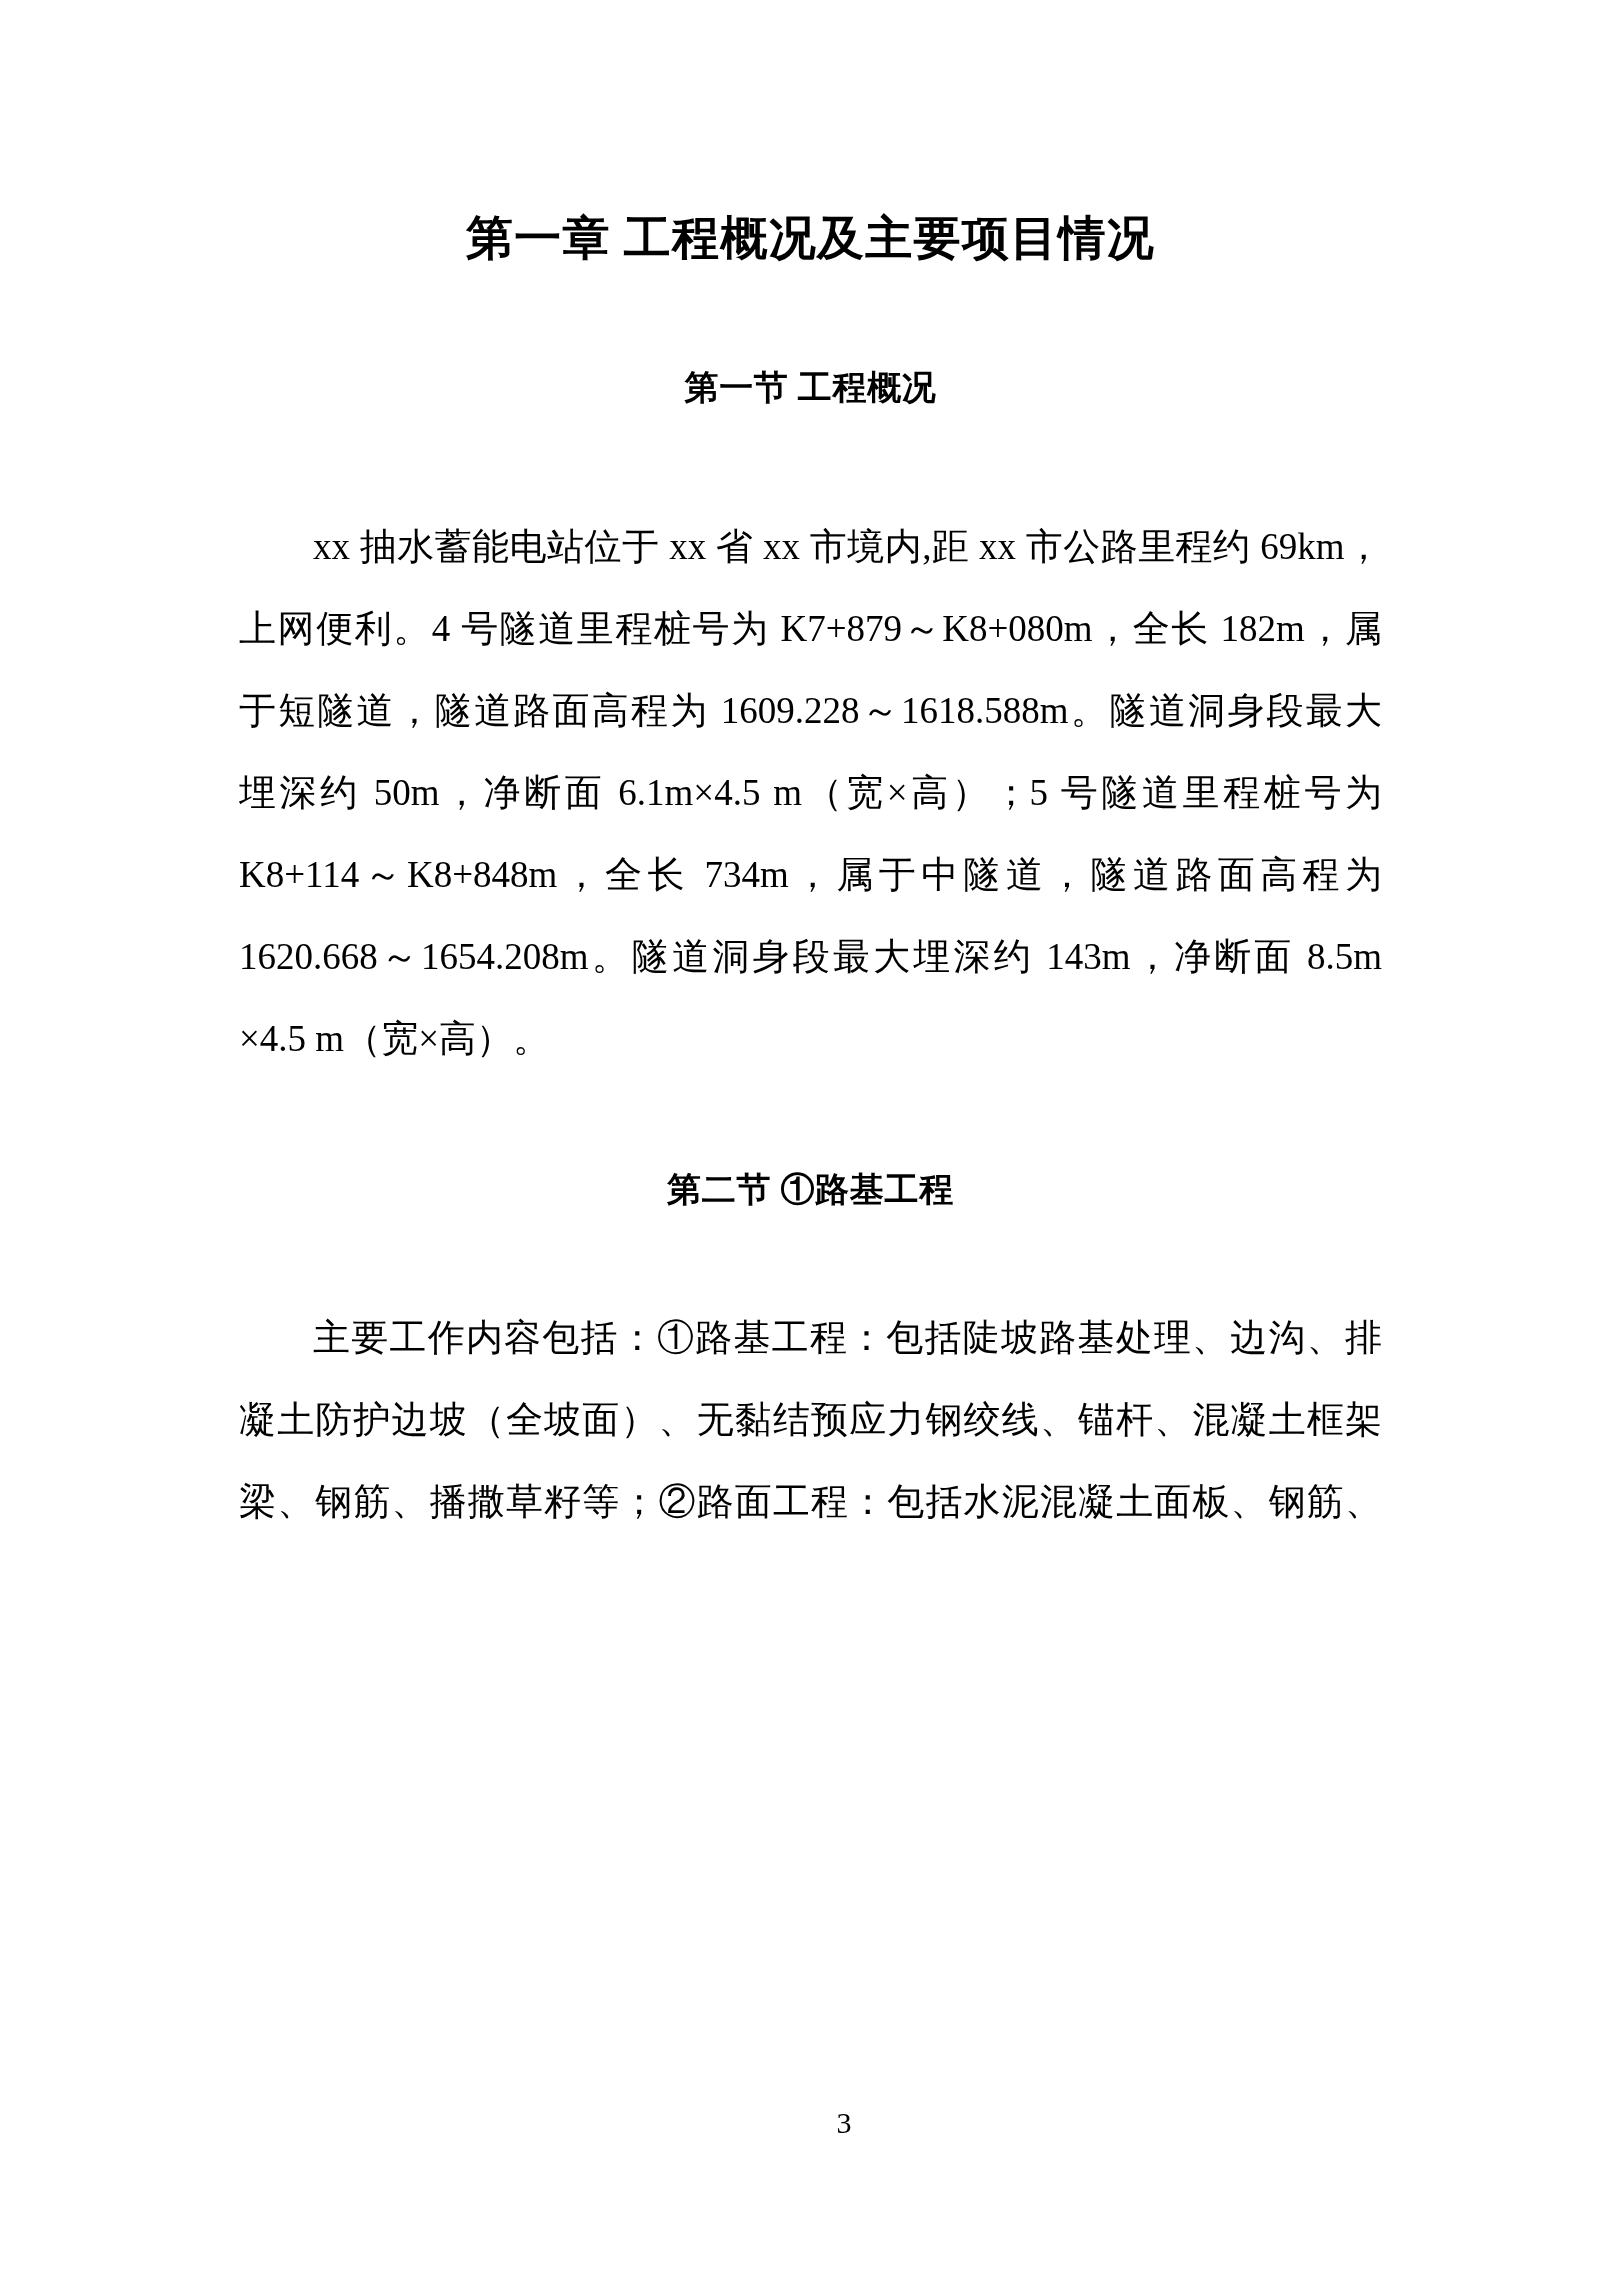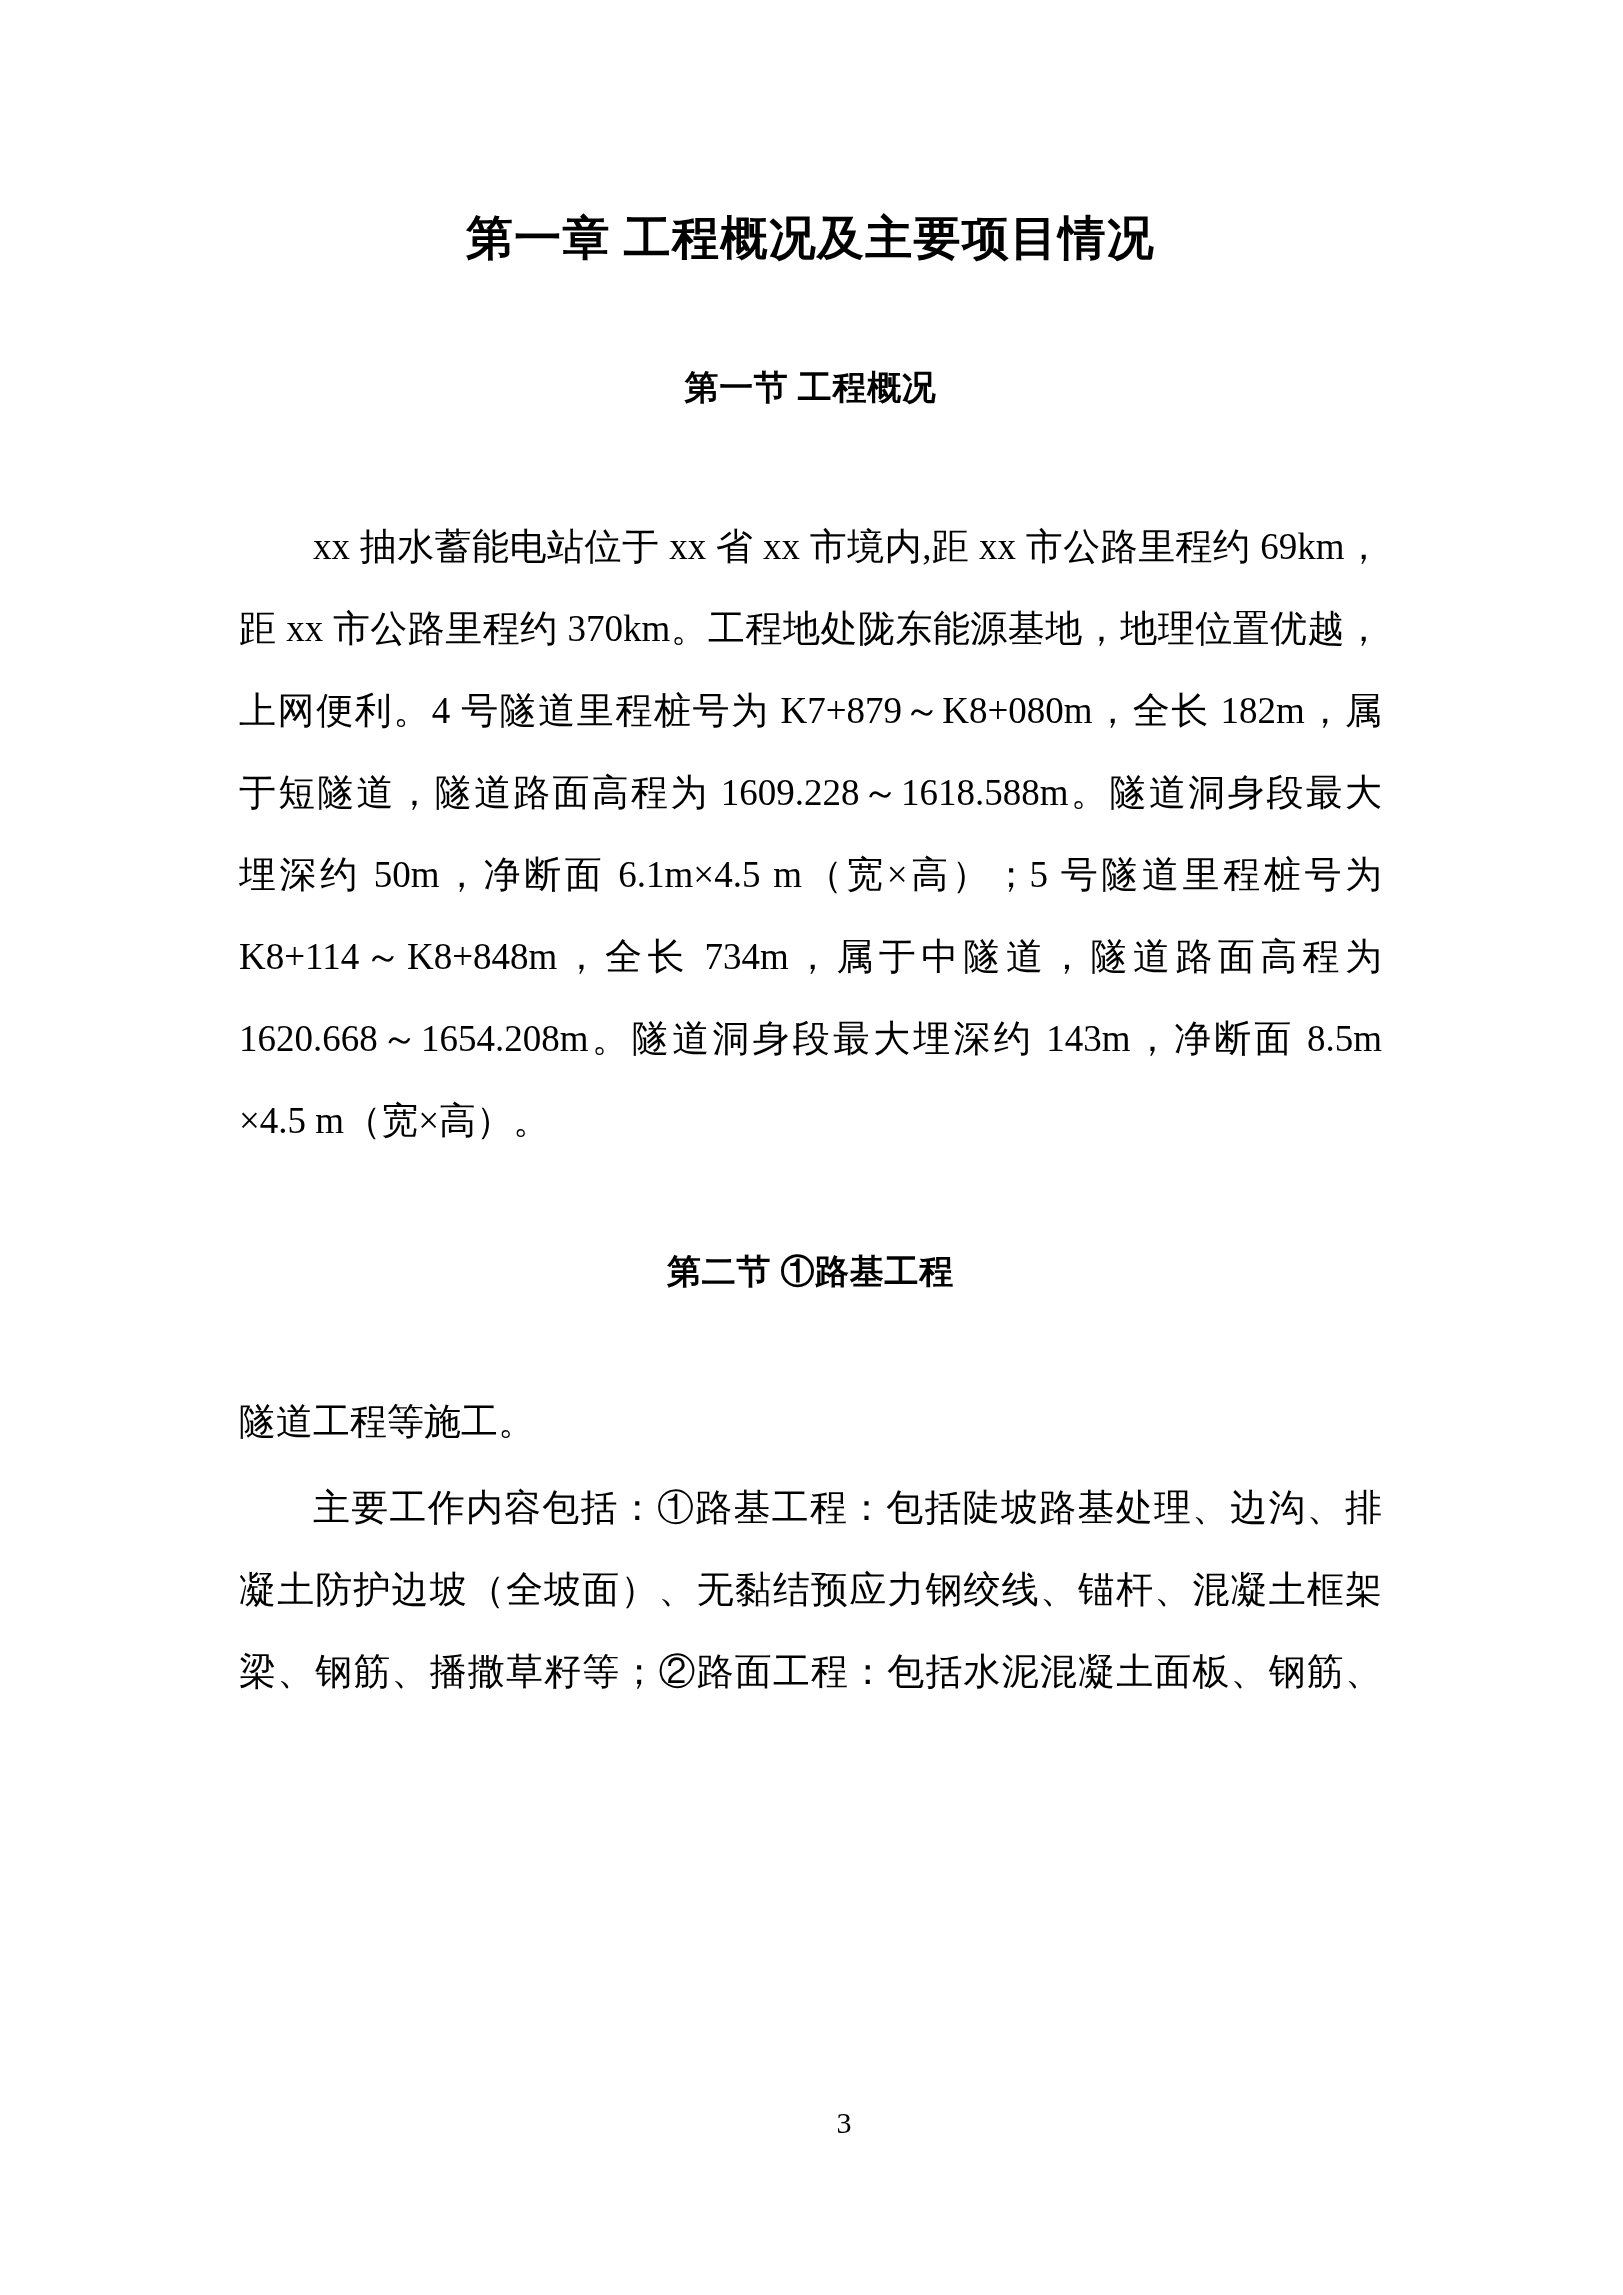--- a/index.html
+++ b/index.html
@@ -66,33 +66,31 @@
 <body>
 
 <div class="page">
 
   <h1 class="chapter-title">第一章 工程概况及主要项目情况</h1>
 
   <h2 class="section-title s1">第一节 工程概况</h2>
 
   <div class="paragraph p1">
     <div class="line indent">xx 抽水蓄能电站位于 xx 省 xx 市境内,距 xx 市公路里程约 69km，</div>
-    <div class="line">距 xx 市公路里程约 370km。工程地处陇东能源基地，地理位置优越，</div>
     <div class="line">上网便利。4 号隧道里程桩号为 K7+879～K8+080m，全长 182m，属</div>
     <div class="line">于短隧道，隧道路面高程为 1609.228～1618.588m。隧道洞身段最大</div>
     <div class="line">埋深约 50m，净断面 6.1m×4.5 m（宽×高）；5 号隧道里程桩号为</div>
     <div class="line">K8+114～K8+848m，全长 734m，属于中隧道，隧道路面高程为</div>
     <div class="line">1620.668～1654.208m。隧道洞身段最大埋深约 143m，净断面 8.5m</div>
     <div class="line end">×4.5 m（宽×高）。</div>
   </div>
 
   <h2 class="section-title s2">第二节 ①路基工程</h2>
 
   <div class="paragraph p2">
-    <div class="line end">隧道工程等施工。</div>
   </div>
 
   <div class="paragraph p3">
     <div class="line indent">主要工作内容包括：①路基工程：包括陡坡路基处理、边沟、排</div>
     <div class="line">凝土防护边坡（全坡面）、无黏结预应力钢绞线、锚杆、混凝土框架</div>
     <div class="line">梁、钢筋、播撒草籽等；②路面工程：包括水泥混凝土面板、钢筋、</div>
   </div>
 
   <div class="page-number">3</div>
 

